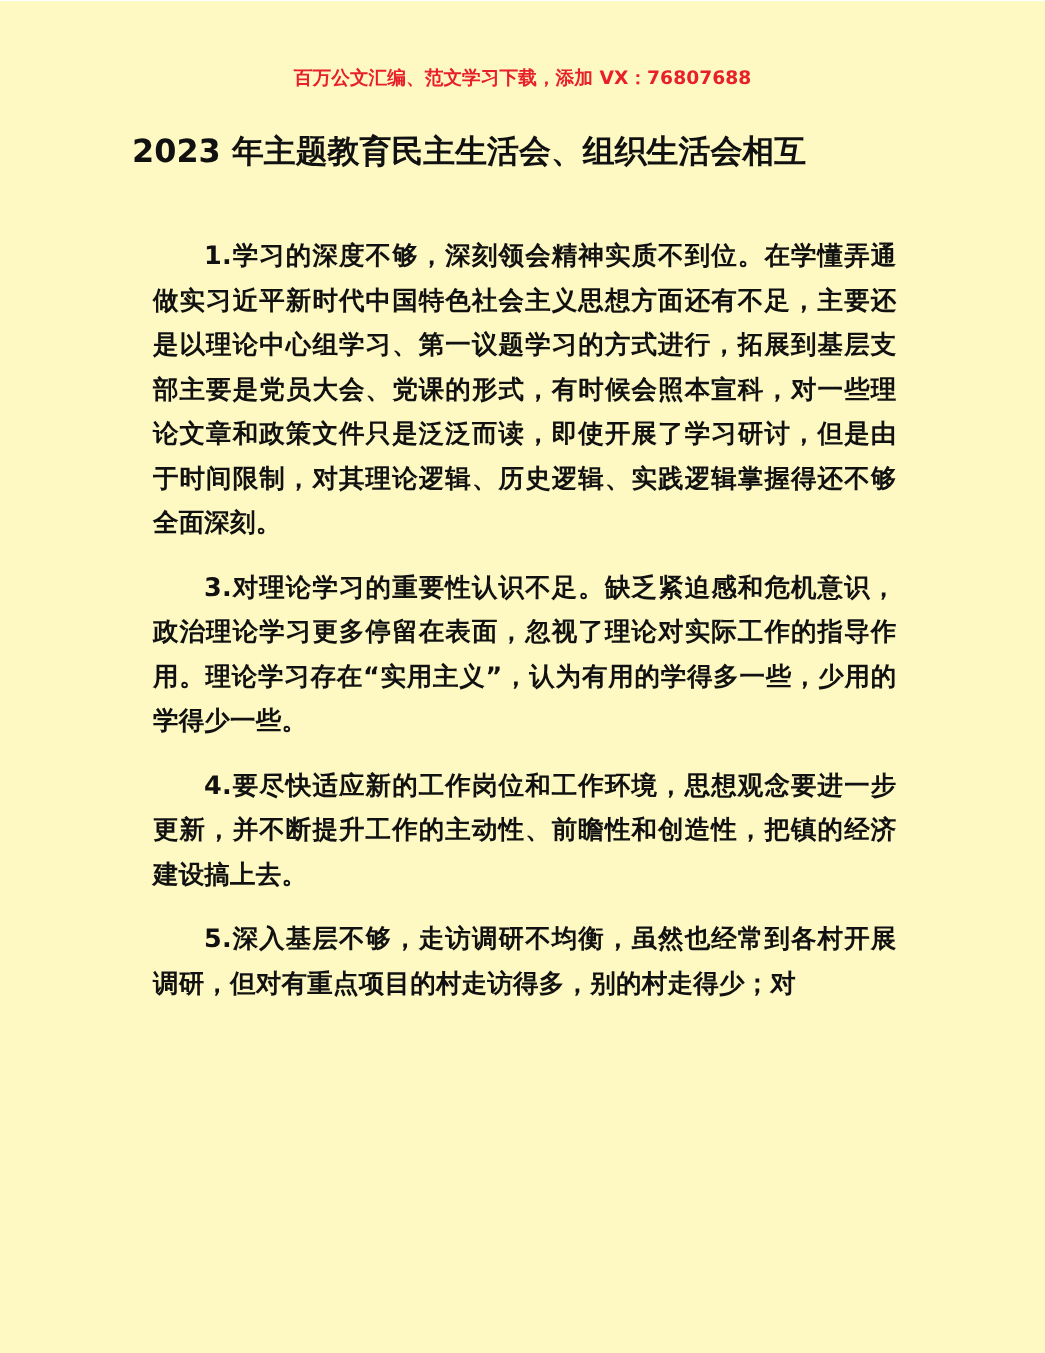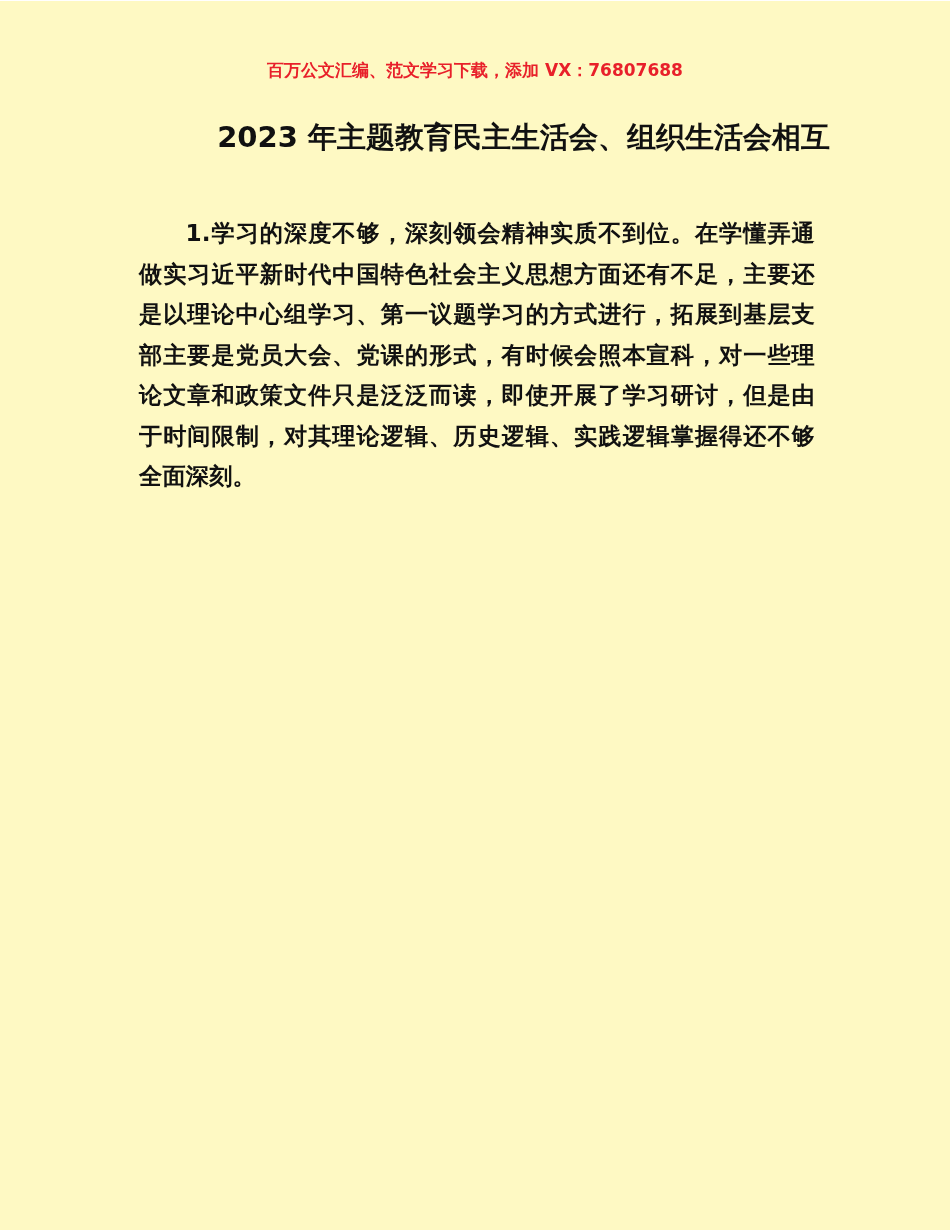--- a/index.html
+++ b/index.html
@@ -31,21 +31,21 @@
       text-align: center;
       font-size: 17px;
       color: #e8202a;
       letter-spacing: 0px;
     }
     .title {
       position: absolute;
       top: 114px;
       left: 120px;
       width: 710px;
-      text-align: right;
+      text-align: left;
       font-size: 29px;
       line-height: 44px;
       color: #111111;
     }
     .body-text {
       position: absolute;
       top: 212px;
       left: 139px;
       width: 676px;
     }
@@ -64,14 +64,17 @@
 
 <div class="page">
   <div class="watermark">百万公文汇编、范文学习下载，添加 VX：76807688</div>
 
   <div class="title">
     <div>2023 年主题教育民主生活会、组织生活会相互</div>
   </div>
 
   <div class="body-text">
     <p class="para">1.学习的深度不够，深刻领会精神实质不到位。在学懂弄通做实习近平新时代中国特色社会主义思想方面还有不足，主要还是以理论中心组学习、第一议题学习的方式进行，拓展到基层支部主要是党员大会、党课的形式，有时候会照本宣科，对一些理论文章和政策文件只是泛泛而读，即使开展了学习研讨，但是由于时间限制，对其理论逻辑、历史逻辑、实践逻辑掌握得还不够全面深刻。</p>
+    <p class="para">3.对理论学习的重要性认识不足。缺乏紧迫感和危机意识，政治理论学习更多停留在表面，忽视了理论对实际工作的指导作用。理论学习存在“实用主义”，认为有用的学得多一些，少用的学得少一些。</p>
+    <p class="para">4.要尽快适应新的工作岗位和工作环境，思想观念要进一步更新，并不断提升工作的主动性、前瞻性和创造性，把镇的经济建设搞上去。</p>
+    <p class="para">5.深入基层不够，走访调研不均衡，虽然也经常到各村开展调研，但对有重点项目的村走访得多，别的村走得少；对</p>
   </div>
 </div>
 
 </body></html>

